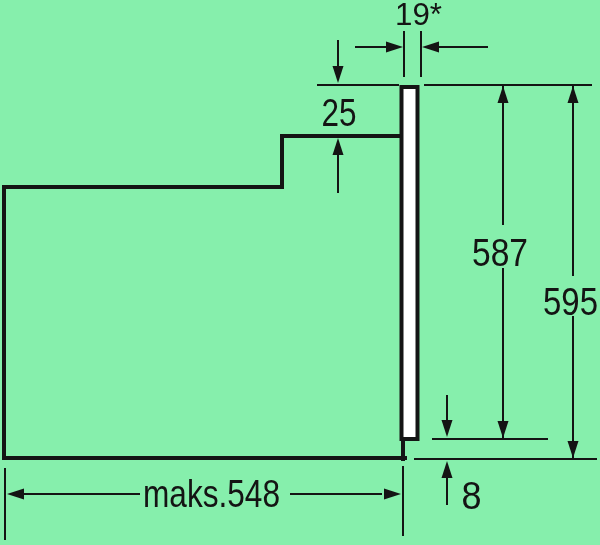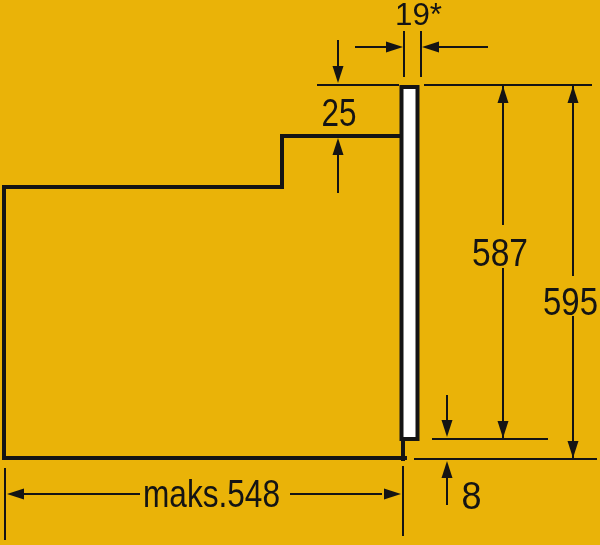--- a/index.html
+++ b/index.html
@@ -1,17 +1,17 @@
 <!DOCTYPE html>
 <html><head>
 <meta charset="utf-8">
 <style>
   html,body{margin:0;padding:0;background:#fff;}
   .canvas{
-    position:relative;width:600px;height:545px;background:#eab308;
+    position:relative;width:600px;height:545px;background:#86efac;
     font-family:"Liberation Sans",sans-serif;overflow:hidden;
   }
   svg text{
     font-family:"Liberation Sans",sans-serif;
     fill:#141414;
   }
   .thick{stroke:#141414;stroke-width:4;fill:none;stroke-linejoin:miter;stroke-linecap:square;}
   .thick-fill{stroke:#141414;stroke-width:4;fill:#ffffff;}
   .thin{stroke:#141414;stroke-width:2;fill:none;stroke-linecap:butt;}
   .head{fill:#141414;stroke:none;}

